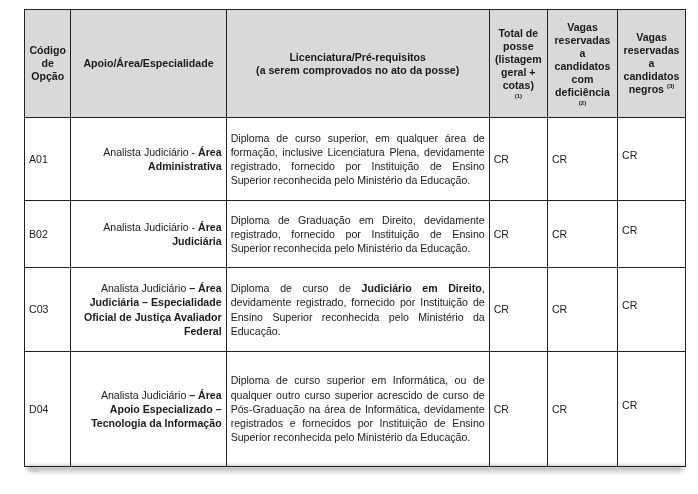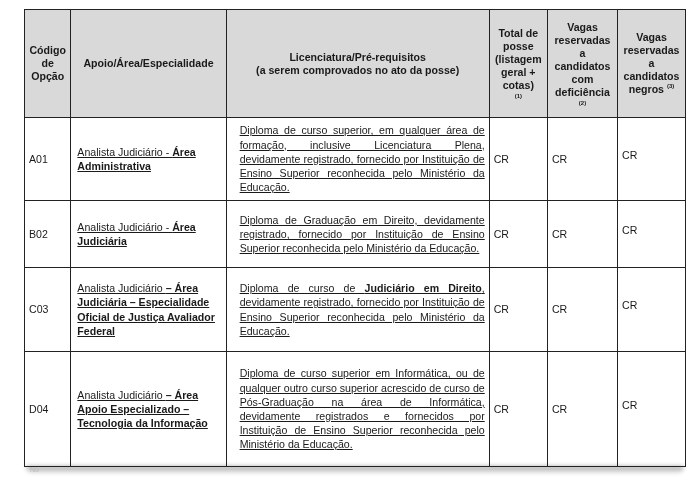--- a/index.html
+++ b/index.html
@@ -10,22 +10,22 @@
             background: linear-gradient(#9a9a9a, rgba(255,255,255,0)); filter: blur(2px); border-radius: 0 0 40px 40px; }
   .note-frag { position: absolute; left: 30px; top: 466px; font-size: 7px; color: #bbb; }
   table { position: absolute; left: 24px; top: 9px; border-collapse: collapse; table-layout: fixed;
           width: 662px; font-size: 10.6px; line-height: 14.2px; }
   td, th { border: 1.6px solid #222; padding: 0 4px; vertical-align: middle; }
   th { background: #d9d9d9; font-weight: bold; text-align: center; font-size: 10.6px; line-height: 13px; }
   thead tr { height: 108px; }
   .c1 { width: 43px; } .c2 { width: 144px; } .c3 { width: 244px; }
   .c4 { width: 54px; } .c5 { width: 65px; } .c6 { width: 63px; }
   td.code { }
-  td.cargo { text-align: left; padding-left: 6px; text-decoration: underline; }
-  td.esc { text-align: justify; text-align-last: left; padding: 0 4px 0 13px; text-decoration: underline; }
+  td.cargo { text-align: right; padding-left: 6px; }
+  td.esc { text-align: justify; text-align-last: left; padding: 0 4px 0 4px; }
   td.cr { }
   td.cr.neg { vertical-align: middle; padding-bottom: 8px; }
   sup { font-size: 6px; vertical-align: super; line-height: 0; }
   .fn { display: block; font-size: 6px; line-height: 8px; font-weight: bold; }
   b { font-weight: bold; }
   tr.r1 { height: 83px; } tr.r2 { height: 67px; } tr.r3 { height: 84px; } tr.r4 { height: 115px; }
 </style>
 </head>
 <body>
 

